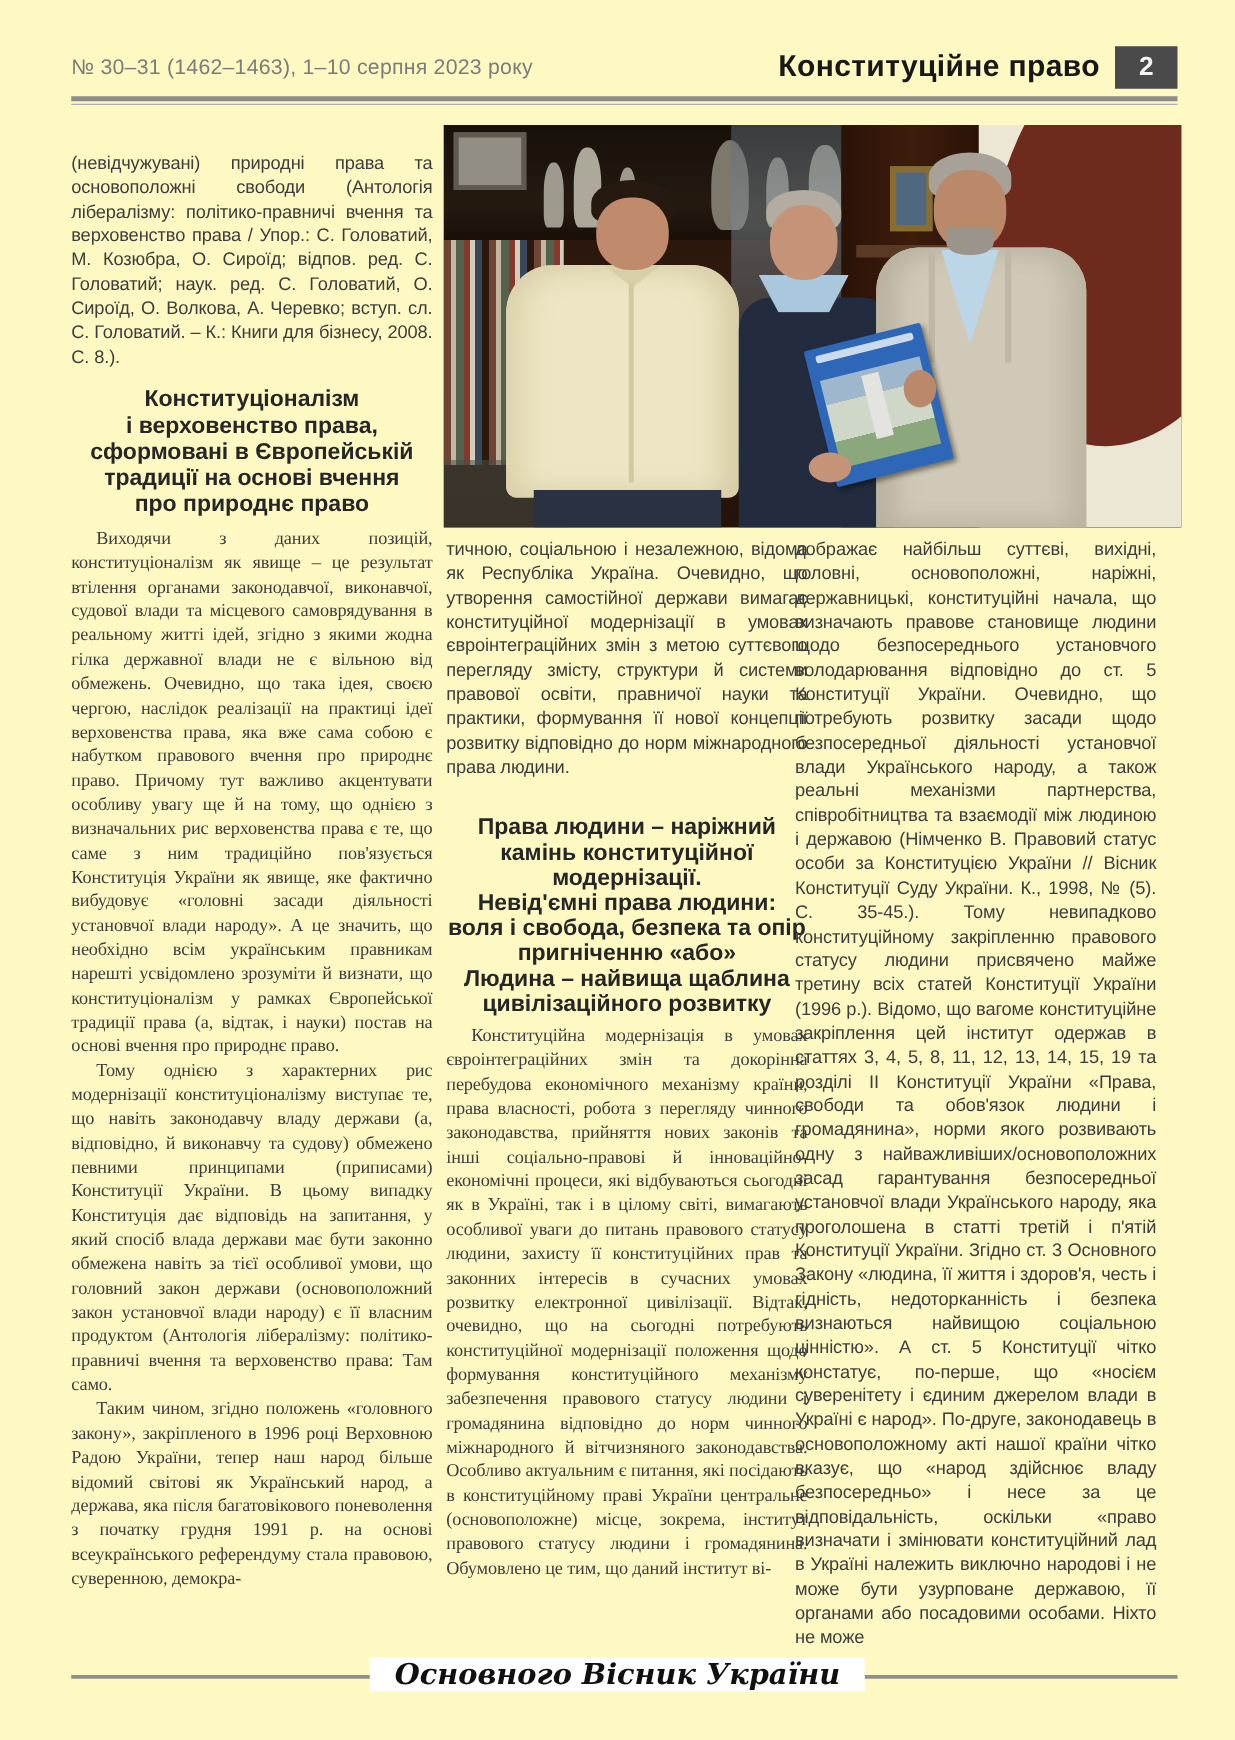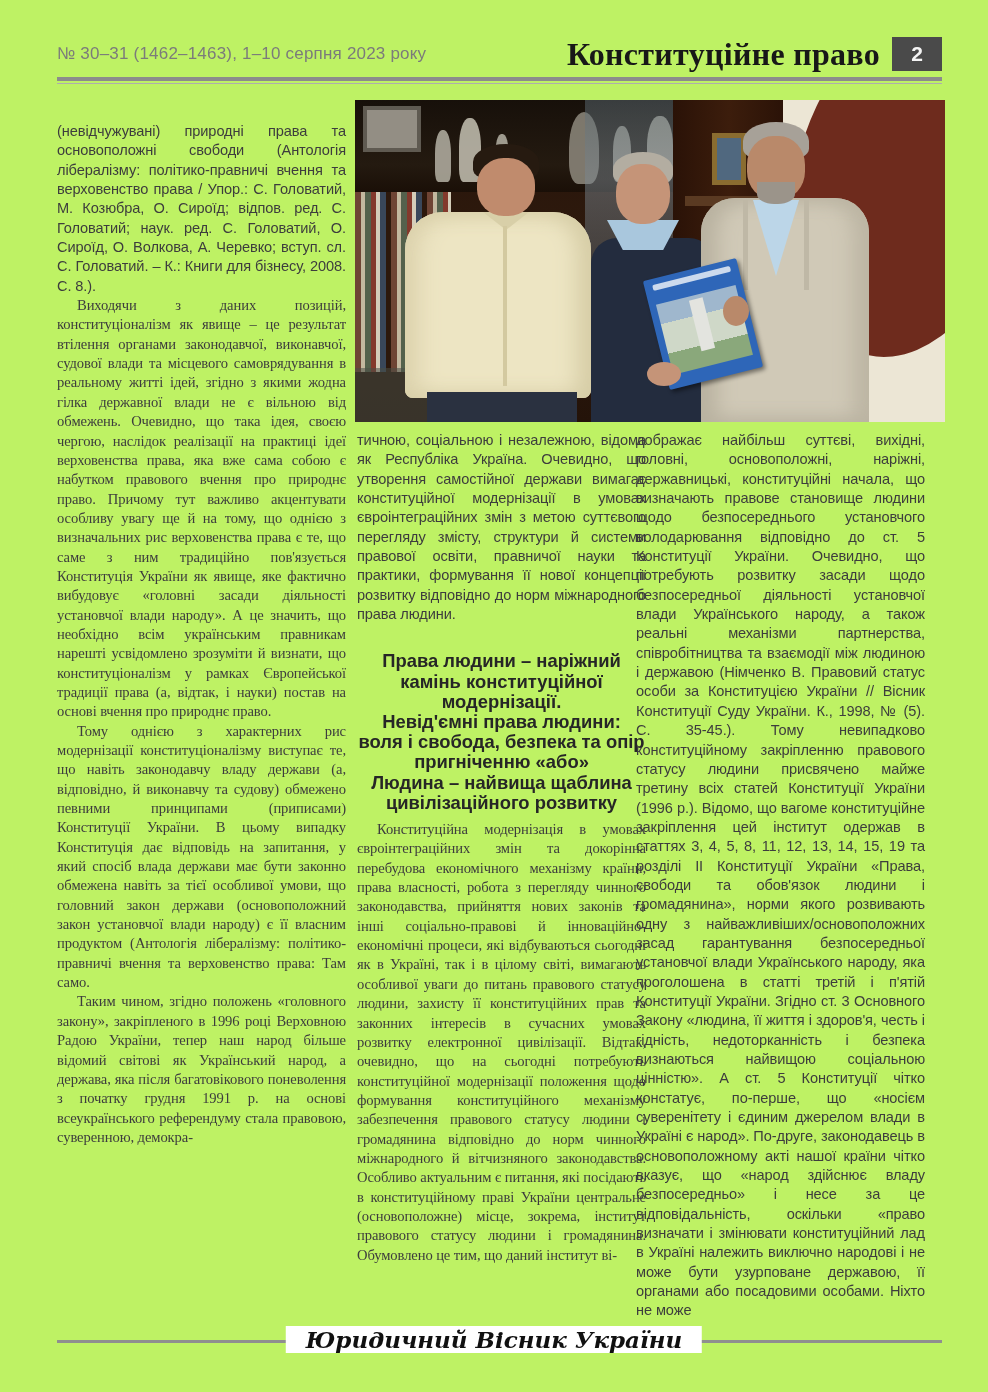--- a/index.html
+++ b/index.html
@@ -1,22 +1,22 @@
 <!DOCTYPE html>
 <html lang="uk"><head>
 <meta charset="utf-8">
 <style>
   html,body{margin:0;padding:0;background:#ffffff;}
-  .page{position:relative;width:988px;height:1392px;background:#bef264;overflow:hidden;
+  .page{position:relative;width:988px;height:1392px;background:#fef9c3;overflow:hidden;
         font-family:"Liberation Sans", sans-serif;}
   
   .header{position:absolute;left:57px;right:46px;top:34px;height:40px;display:flex;align-items:center;}
   .issue-line{font-size:17px;color:#7b7b7b;letter-spacing:0.2px;}
-  .section-title{margin-left:auto;margin-right:12px;font-family:Liberation Serif, serif;
-        font-weight:700;font-size:32px;color:#181818;letter-spacing:0.3px;}
+  .section-title{margin-left:auto;margin-right:12px;font-family:Liberation Sans, sans-serif;
+        font-weight:700;font-size:24px;color:#181818;letter-spacing:0.3px;}
   .page-number-box{width:50px;height:34px;background:#4a4a4a;color:#f4f4f4;display:flex;
         align-items:center;justify-content:center;font-size:21px;font-weight:700;}
   .header-rule{position:absolute;left:57px;right:46px;top:77px;height:2px;
         border-top:4px solid #8c8c8c;border-bottom:1px solid #aeaeae;}
   
   .col{position:absolute;width:289px;font-size:14.6px;line-height:19.35px;color:#3d3d3d;
         text-align:justify;letter-spacing:-0.1px;}
   .col p{margin:0;}
   .col p.indent{text-indent:20px;font-family:Liberation Serif, serif;}
   .col-heading{font-weight:700;font-size:18.4px;line-height:21px;text-align:center;
@@ -102,20 +102,25 @@
 
   <div class="header">
     <span class="issue-line">№ 30–31 (1462–1463), 1–10 серпня 2023 року</span>
     <span class="section-title">Конституційне право</span>
     <span class="page-number-box">2</span>
   </div>
   <div class="header-rule"></div>
 
   <div class="col col1">
     <p>(невідчужувані) природні права та основоположні свободи (Антологія лібералізму: політико-правничі вчення та верховенство права / Упор.: С. Головатий, М. Козюбра, О. Сироїд; відпов. ред. С. Головатий; наук. ред. С. Головатий, О. Сироїд, О. Волкова, А. Черевко; вступ. сл. С. Головатий. – К.: Книги для бізнесу, 2008. С. 8.).</p>
+    <div class="col-heading">Конституціоналізм
+і верховенство права,
+сформовані в Європейській
+традиції на основі вчення
+про природнє право</div>
     <p class="indent">Виходячи з даних позицій, конституціоналізм як явище – це результат втілення органами законодавчої, виконавчої, судової влади та місцевого самоврядування в реальному житті ідей, згідно з якими жодна гілка державної влади не є вільною від обмежень. Очевидно, що така ідея, своєю чергою, наслідок реалізації на практиці ідеї верховенства права, яка вже сама собою є набутком правового вчення про природнє право. Причому тут важливо акцентувати особливу увагу ще й на тому, що однією з визначальних рис верховенства права є те, що саме з ним традиційно пов'язується Конституція України як явище, яке фактично вибудовує «головні засади діяльності установчої влади народу». А це значить, що необхідно всім українським правникам нарешті усвідомлено зрозуміти й визнати, що конституціоналізм у рамках Європейської традиції права (а, відтак, і науки) постав на основі вчення про природнє право.</p>
     <p class="indent">Тому однією з характерних рис модернізації конституціоналізму виступає те, що навіть законодавчу владу держави (а, відповідно, й виконавчу та судову) обмежено певними принципами (приписами) Конституції України. В цьому випадку Конституція дає відповідь на запитання, у який спосіб влада держави має бути законно обмежена навіть за тієї особливої умови, що головний закон держави (основоположний закон установчої влади народу) є її власним продуктом (Антологія лібералізму: політико-правничі вчення та верховенство права: Там само.</p>
     <p class="indent">Таким чином, згідно положень «головного закону», закріпленого в 1996 році Верховною Радою України, тепер наш народ більше відомий світові як Український народ, а держава, яка після багатовікового поневолення з початку грудня 1991 р. на основі всеукраїнського референдуму стала правовою, суверенною, демокра-</p>
   </div>
 
   <div class="photo">
     <div class="ph-shelf-band"></div>
     <div class="ph-frame-tl"></div>
     <div class="ph-trophy t1"></div>
     <div class="ph-trophy t2"></div>
@@ -167,15 +172,15 @@
 Людина – найвища щаблина
 цивілізаційного розвитку</div>
     <p class="indent">Конституційна модернізація в умовах євроінтеграційних змін та докорінна перебудова економічного механізму країни, права власності, робота з перегляду чинного законодавства, прийняття нових законів та інші соціально-правові й інноваційно-економічні процеси, які відбуваються сьогодні як в Україні, так і в цілому світі, вимагають особливої уваги до питань правового статусу людини, захисту її конституційних прав та законних інтересів в сучасних умовах розвитку електронної цивілізації. Відтак, очевидно, що на сьогодні потребують конституційної модернізації положення щодо формування конституційного механізму забезпечення правового статусу людини і громадянина відповідно до норм чинного міжнародного й вітчизняного законодавства. Особливо актуальним є питання, які посідають в конституційному праві України центральне (основоположне) місце, зокрема, інститут правового статусу людини і громадянина. Обумовлено це тим, що даний інститут ві-</p>
   </div>
 
   <div class="col col3">
     <p>дображає найбільш суттєві, вихідні, головні, основоположні, наріжні, державницькі, конституційні начала, що визначають правове становище людини щодо безпосереднього установчого володарювання відповідно до ст. 5 Конституції України. Очевидно, що потребують розвитку засади щодо безпосередньої діяльності установчої влади Українського народу, а також реальні механізми партнерства, співробітництва та взаємодії між людиною і державою (Німченко В. Правовий статус особи за Конституцією України // Вісник Конституції Суду України. К., 1998, № (5). С. 35-45.). Тому невипадково конституційному закріпленню правового статусу людини присвячено майже третину всіх статей Конституції України (1996 р.). Відомо, що вагоме конституційне закріплення цей інститут одержав в статтях 3, 4, 5, 8, 11, 12, 13, 14, 15, 19 та розділі II Конституції України «Права, свободи та обов'язок людини і громадянина», норми якого розвивають одну з найважливіших/основоположних засад гарантування безпосередньої установчої влади Українського народу, яка проголошена в статті третій і п'ятій Конституції України. Згідно ст. 3 Основного Закону «людина, її життя і здоров'я, честь і гідність, недоторканність і безпека визнаються найвищою соціальною цінністю». А ст. 5 Конституції чітко констатує, по-перше, що «носієм суверенітету і єдиним джерелом влади в Україні є народ». По-друге, законодавець в основоположному акті нашої країни чітко вказує, що «народ здійснює владу безпосередньо» і несе за це відповідальність, оскільки «право визначати і змінювати конституційний лад в Україні належить виключно народові і не може бути узурповане державою, її органами або посадовими особами. Ніхто не може</p>
   </div>
 
   <div class="footer-line"></div>
-  <div class="footer-logo">Юридичний Вісник України</div>
+  <div class="footer-logo">Основного Вісник України</div>
 
 </div>
 
 </body></html>

